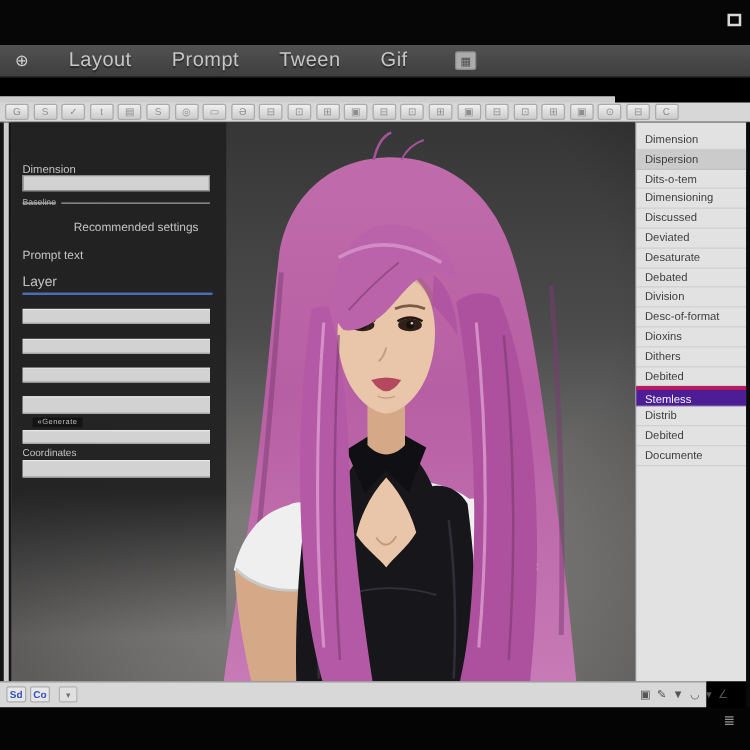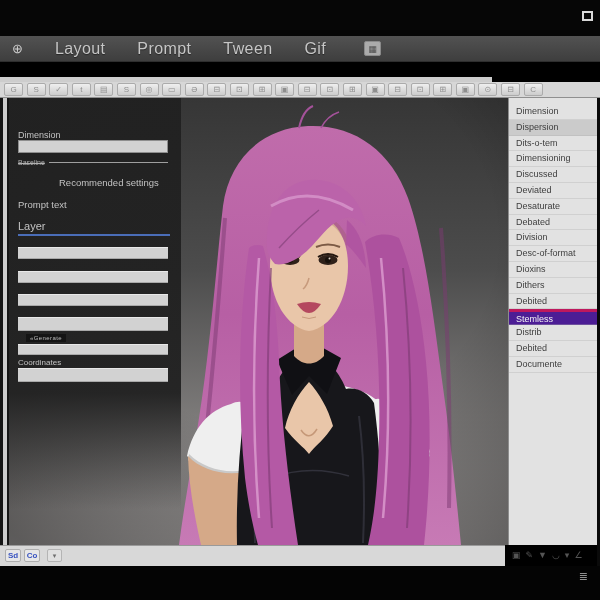--- a/index.html
+++ b/index.html
@@ -60,21 +60,21 @@
   .lbl-coords { top:260px; font-size:8px; }
   .bar6 { top:270px; height:14px; }
   
   .sidebar { position:absolute; left:508px; top:0; width:89px; height:447px; background:#e2e2e2;
     border-left:1px solid #8d8d8d; padding-top:6px; }
   .side-item { height:15.8px; line-height:15.8px; padding-left:7px; font-size:9px; color:#3e3e3e;
     border-bottom:1px solid rgba(175,175,175,.35); cursor:pointer; white-space:nowrap; overflow:hidden; }
   .side-item.highlight { background:#cbcbcb; }
   .side-item.selected { background:#4c1d95; color:#f4f4f4; border-top:3px solid #be185d; }
   
-  .statusbar { position:absolute; left:0; top:545px; width:505px; height:21px; background:#d8d8d8; border-top:1px solid #9a9a9a; }
+  .statusbar { position:absolute; left:0; top:545px; width:565px; height:21px; background:#d8d8d8; border-top:1px solid #9a9a9a; }
   .st-left { position:absolute; left:5px; top:3px; display:flex; gap:3px; align-items:center; }
   .st-icon { min-width:16px; height:13px; padding:0 1px; background:#e7e7e7; border:1px solid #aeaeae; border-radius:2px;
     font-size:8px; font-weight:bold; color:var(--status-icon-blue,#3752c0);
     display:flex; align-items:center; justify-content:center; cursor:pointer; }
   .st-drop { min-width:15px; height:13px; background:#e0e0e0; border:1px solid #b4b4b4; border-radius:2px;
     font-size:7px; color:#6f6f6f; display:flex; align-items:center; justify-content:center; margin-left:4px; cursor:pointer; }
   .st-right { position:absolute; left:512px; top:3px; display:flex; gap:5px; align-items:center; }
   .st-mini { font-size:9px; color:#555; height:13px; line-height:13px; cursor:pointer; }
 </style>
 </head>

